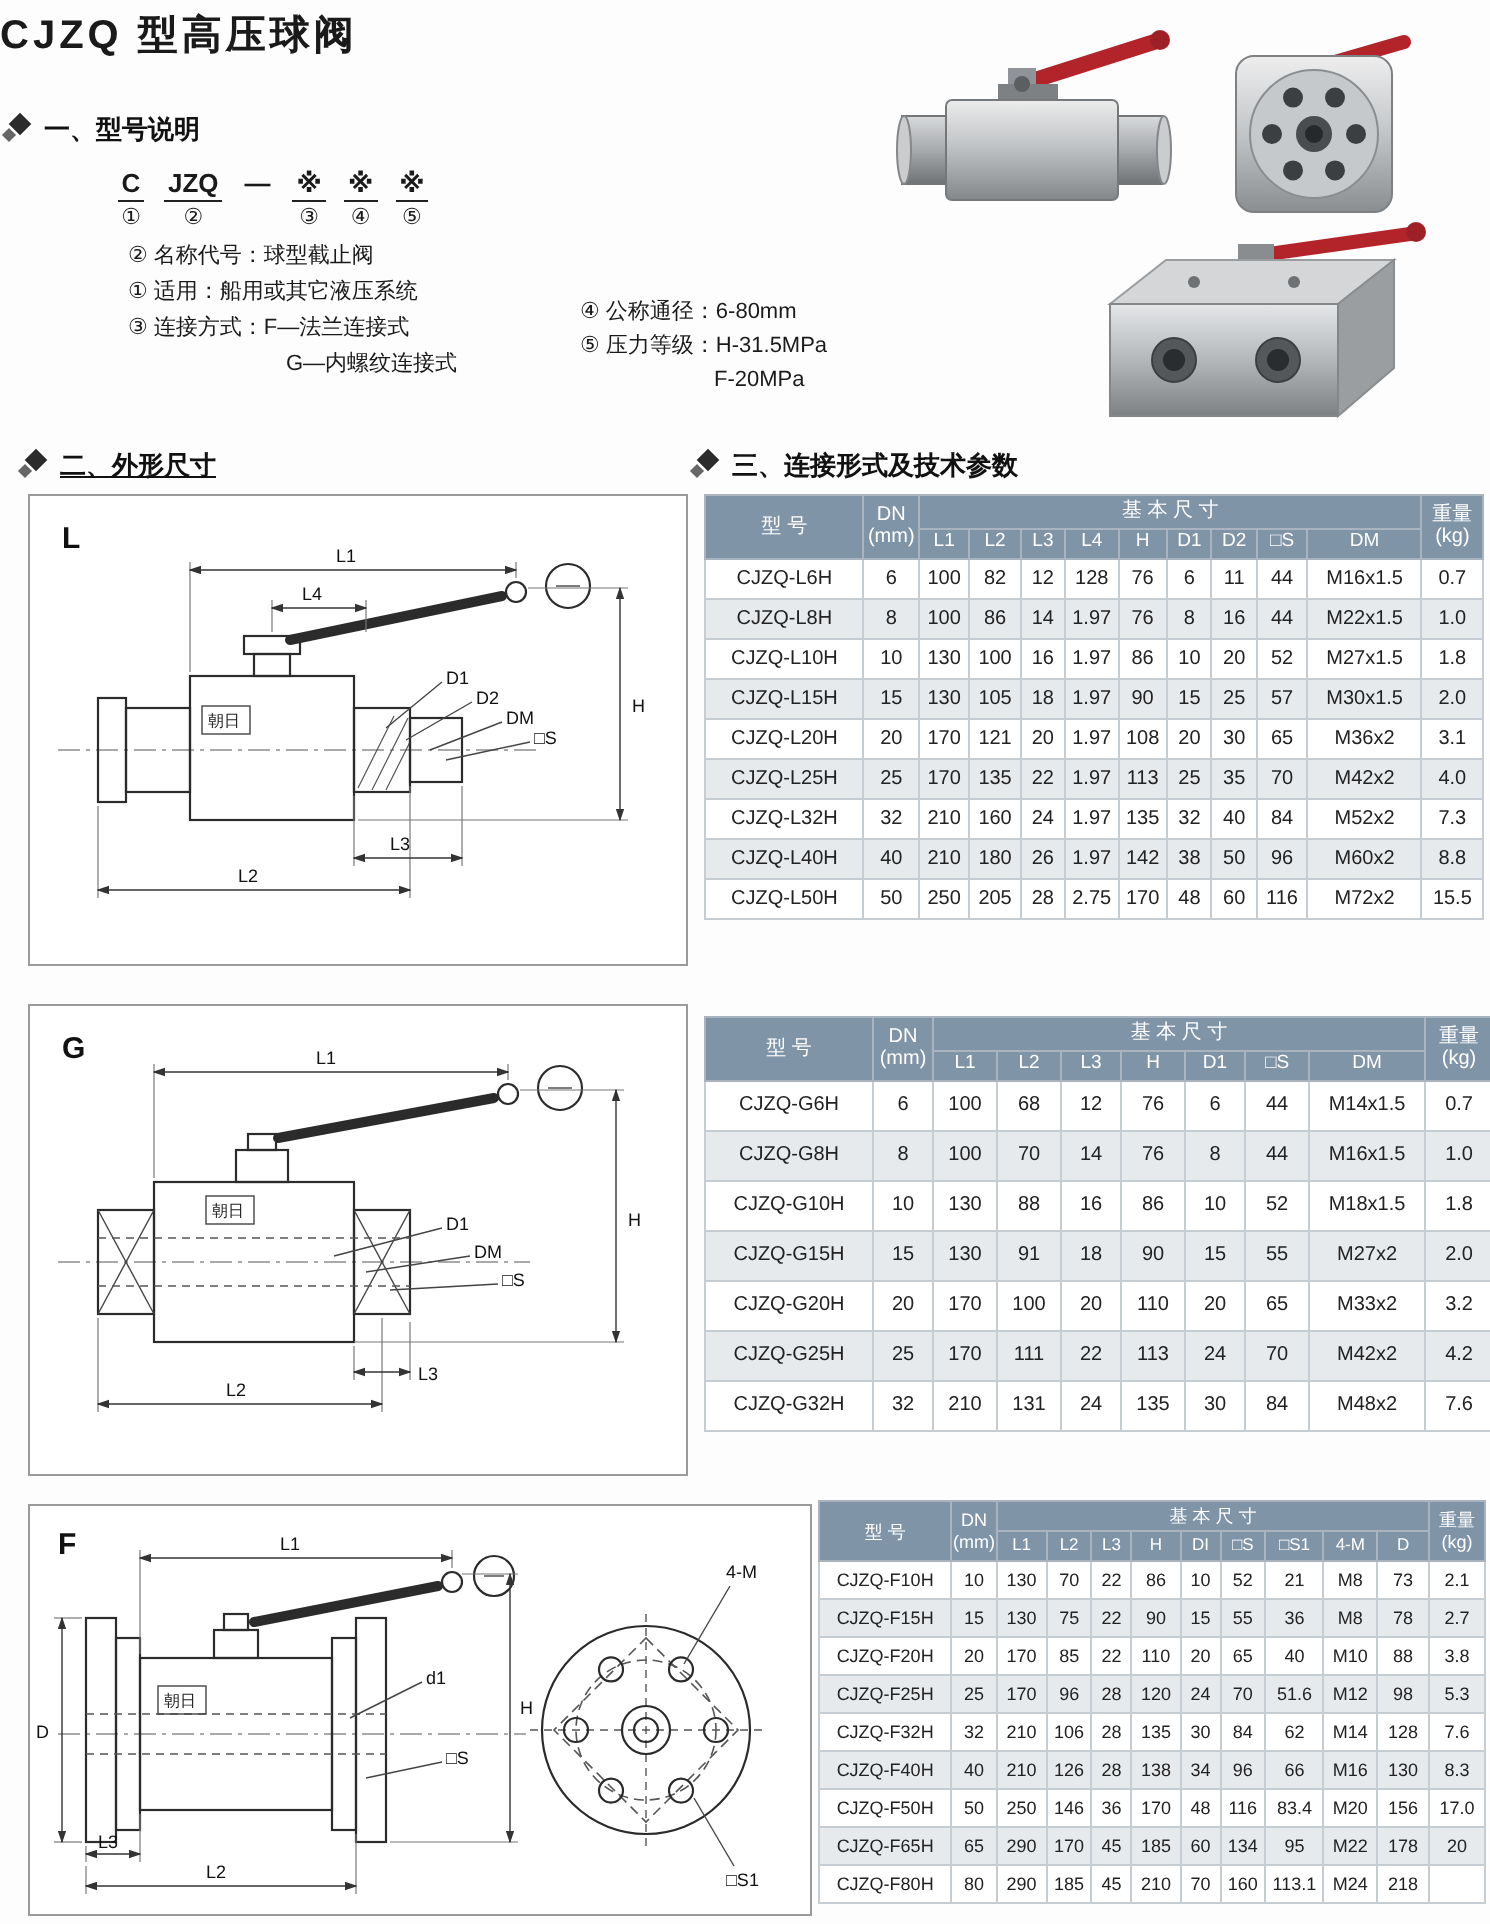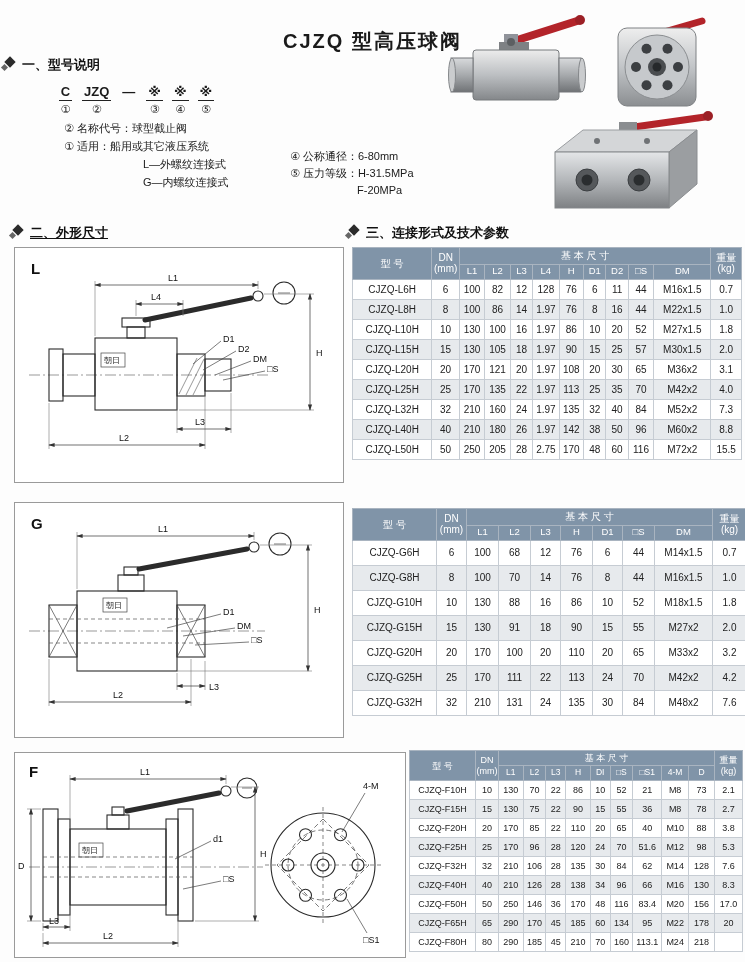--- a/index.html
+++ b/index.html
@@ -1,18 +1,18 @@
 <!DOCTYPE html>
 <html><head>
 <meta charset="utf-8">
 <style>
   *{box-sizing:border-box;margin:0;padding:0;}
   body{background:#dcdcdc;font-family:"Liberation Sans","DejaVu Sans",sans-serif;}
   .page{position:relative;width:745px;height:962px;margin:0 auto;background:#fdfdfd;overflow:hidden;color:#1a1a1a;}
-  .title{position:absolute;left:0;top:28px;width:100%;text-align:center;font-size:20px;font-weight:bold;letter-spacing:2px;}
+  .title{position:absolute;left:0;top:4px;width:100%;text-align:left;font-size:20px;font-weight:bold;letter-spacing:2px;}
   .sec{position:absolute;display:flex;align-items:center;gap:6px;font-size:13px;font-weight:bold;color:#111;}
   .diamond{position:relative;width:14px;height:14px;display:inline-block;flex:0 0 14px;}
   .diamond::before{content:"";position:absolute;left:4px;top:0;width:8px;height:8px;background:#2b2b2b;transform:rotate(45deg);}
   .diamond::after{content:"";position:absolute;left:0;top:7px;width:5px;height:5px;background:#666;transform:rotate(45deg);}
   .code{position:absolute;left:58px;top:84px;display:flex;gap:9px;font-size:13px;font-weight:bold;}
   .code .part{display:flex;flex-direction:column;align-items:center;min-width:15px;}
   .code .ch{border-bottom:1px solid #222;padding:0 2px 1px;line-height:15px;}
   .code .ch.nl{border-bottom:none;}
   .code .num{font-size:11px;font-weight:normal;margin-top:2px;line-height:13px;}
   .noteL{position:absolute;left:64px;top:119px;font-size:11px;line-height:18px;white-space:nowrap;}
@@ -163,21 +163,21 @@
     </div>
     <div class="part">
       <span class="ch">※</span>
       <span class="num">⑤</span>
     </div>
   </div>
 
   <div class="noteL">
     <div>② 名称代号：球型截止阀</div>
     <div>① 适用：船用或其它液压系统</div>
-    <div class="ind">L—外螺纹连接式</div>
+    <div>③ 连接方式：F—法兰连接式</div>
     <div class="ind">G—内螺纹连接式</div>
   </div>
 
   <div class="noteR">
     <div>④ 公称通径：6-80mm</div>
     <div>⑤ 压力等级：H-31.5MPa</div>
     <div class="ind">F-20MPa</div>
   </div>
 
   <div class="sec secS2">

